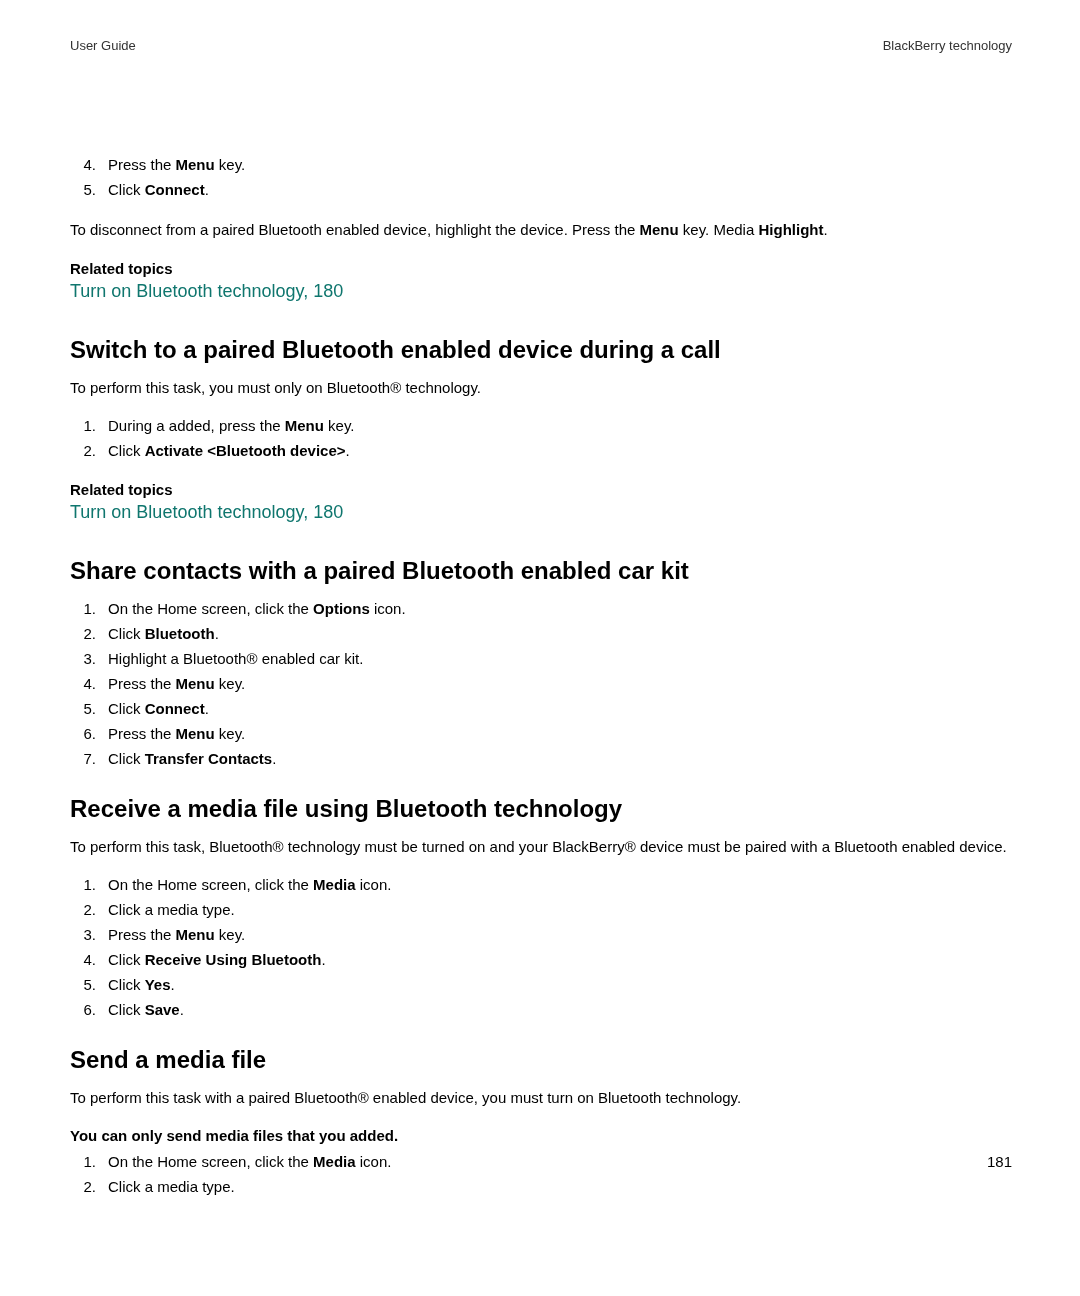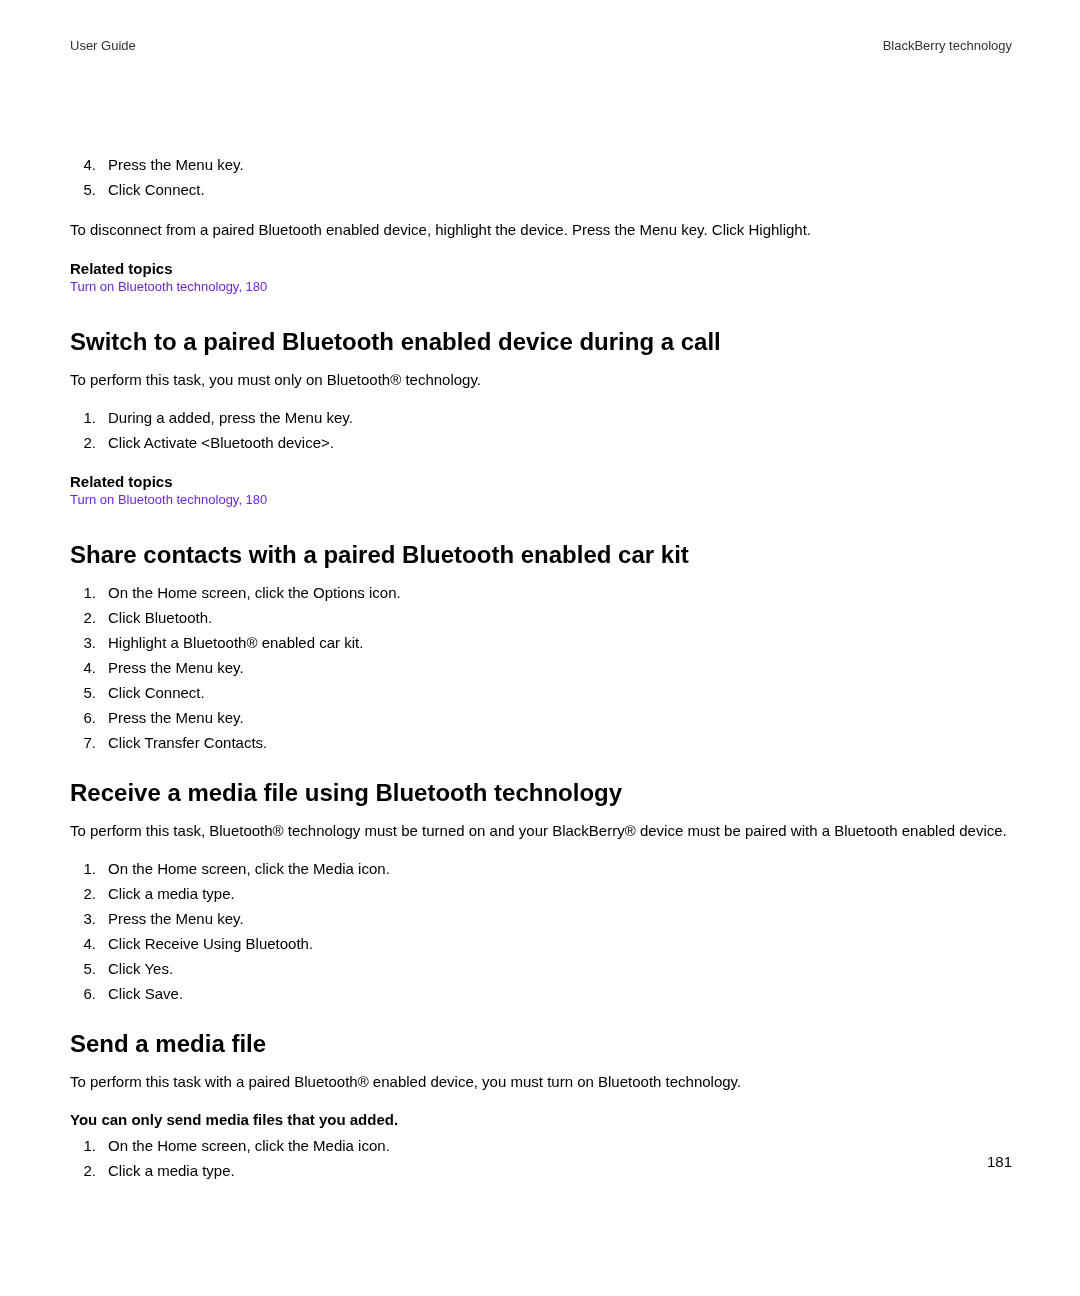--- a/index.html
+++ b/index.html
@@ -45,40 +45,40 @@
       font-size: 15px;
       line-height: 1.6;
       margin-bottom: 14px;
     }
     .related-topics-heading {
       font-size: 15px;
       font-weight: bold;
       margin-top: 18px;
     }
     .related-link {
-      color: #6d28d9;
-      font-size: 13px;
+      color: #0f766e;
+      font-size: 18px;
       line-height: 1.6;
       margin-bottom: 30px;
       cursor: pointer;
     }
     h2 {
       font-size: 24px;
       font-weight: bold;
       margin-top: 24px;
       margin-bottom: 12px;
     }
     .page-number {
       position: absolute;
       bottom: 126px;
       right: 68px;
       font-size: 15px;
     }
     .bold {
-      font-weight: normal;
+      font-weight: bold;
     }
   </style>
 </head>
 <body>
 
 <div class="header">
   <span>User Guide</span>
   <span>BlackBerry technology</span>
 </div>
 
@@ -87,21 +87,21 @@
     <span class="list-number">4.</span>
     <span>Press the </span><span class="bold">Menu</span><span> key.</span>
   </li>
   <li>
     <span class="list-number">5.</span>
     <span>Click </span><span class="bold">Connect</span><span>.</span>
   </li>
 </ol>
 
 <p class="paragraph">
-  <span>To disconnect from a paired Bluetooth enabled device, highlight the device. Press the </span><span class="bold">Menu</span><span> key. Click </span><span class="bold">Highlight</span><span>.</span>
+  <span>To disconnect from a paired Bluetooth enabled device, highlight the device. Press the </span><span class="bold">Menu</span><span> key. Media </span><span class="bold">Highlight</span><span>.</span>
 </p>
 
 <div class="related-topics-heading">Related topics</div>
 <div class="related-link">Turn on Bluetooth technology, 180</div>
 
 <h2>Switch to a paired Bluetooth enabled device during a call</h2>
 <p class="paragraph">To perform this task, you must only on Bluetooth® technology.</p>
 <ol class="ordered-list">
   <li>
     <span class="list-number">1.</span>

